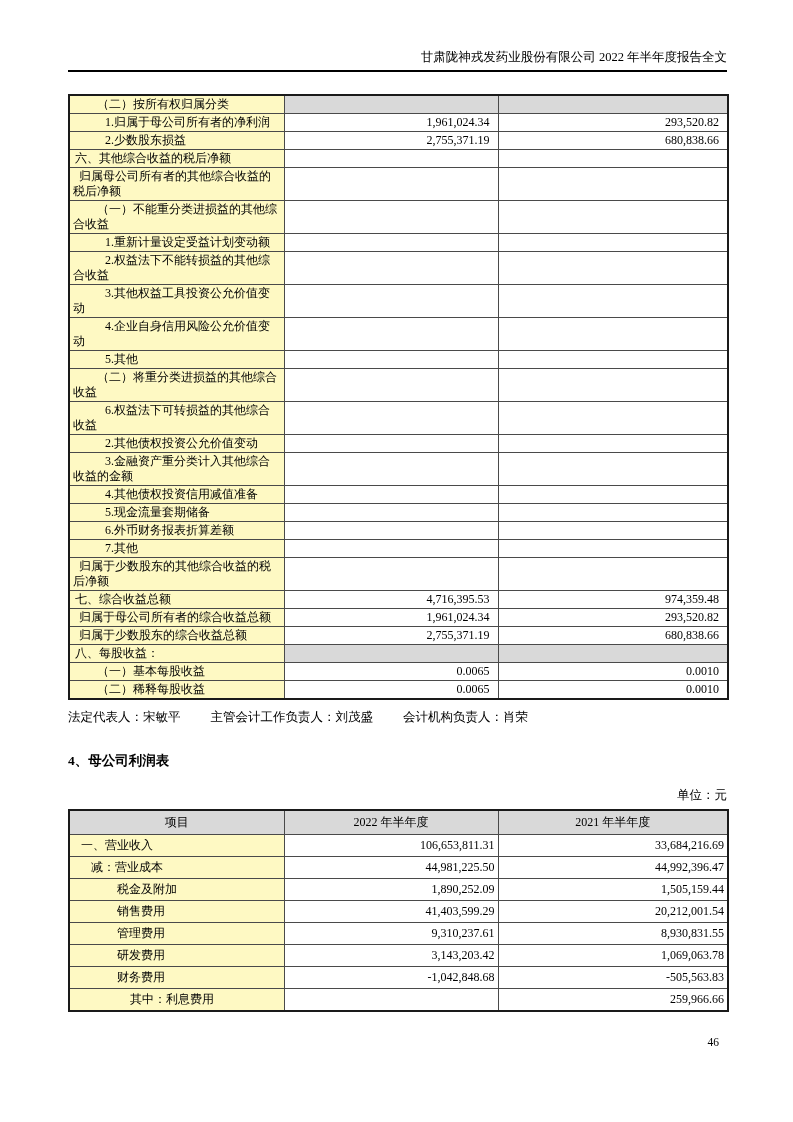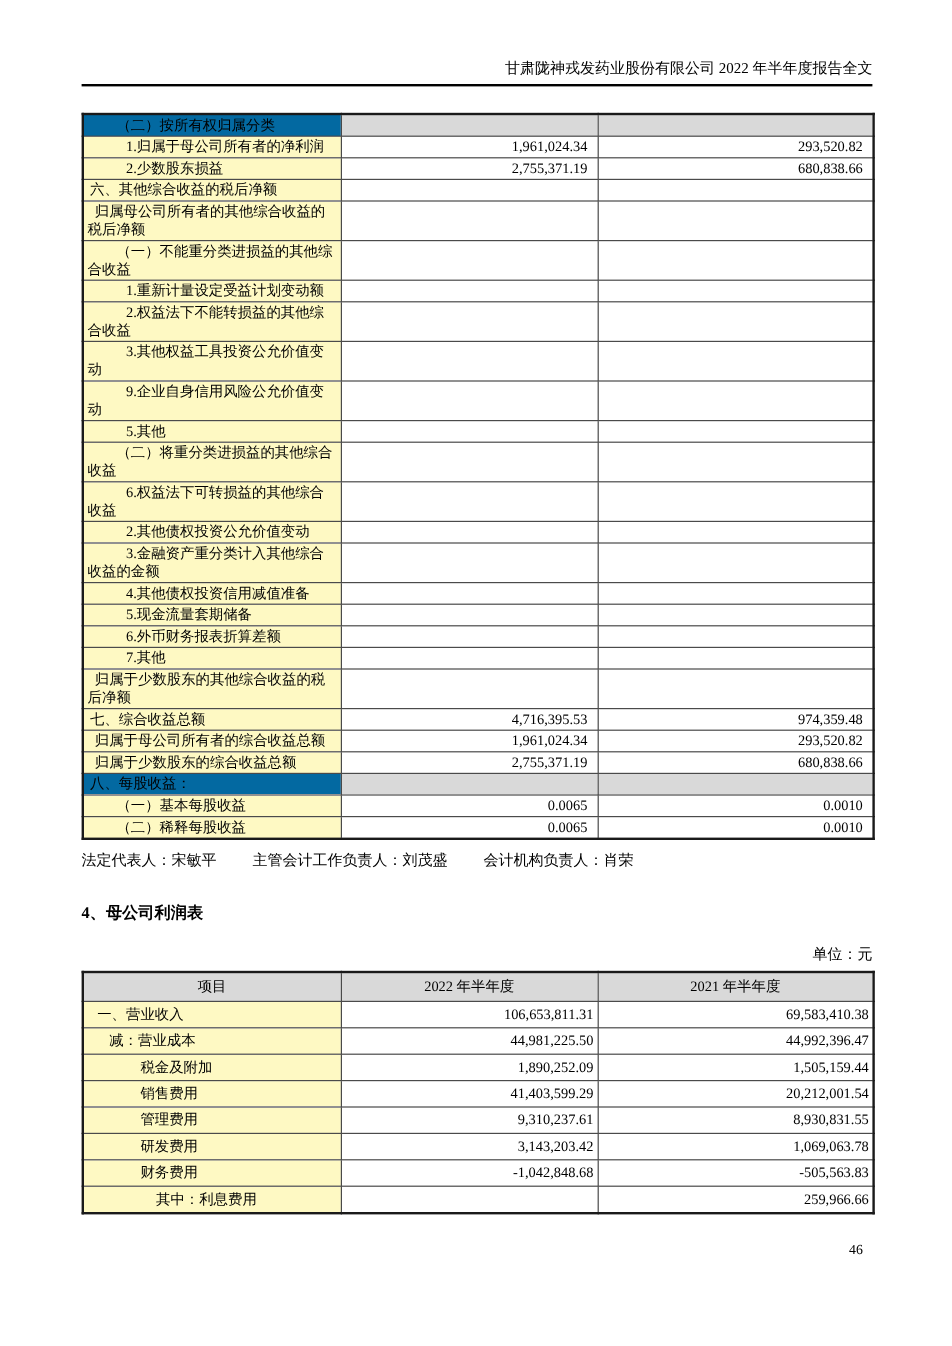--- a/index.html
+++ b/index.html
@@ -21,21 +21,21 @@
     border-bottom:2px solid #000;
   }
   table { border-collapse:collapse; width:100%; table-layout:fixed; }
   col.c1 { width:215px; } col.c2 { width:214px; } col.c3 { width:230px; }
 
   
   .t1 { margin-top:22px; font-size:12px; border:2px solid #1a1a1a; }
   .t1 td { border:1px solid #4a4a4a; line-height:15px; padding:1px 3px; vertical-align:middle;
            overflow:hidden; }
   td.lbl { background:#fef9c3; }
-  tr.grayrow td { background:#0369a1; }
+  tr.grayrow td { background:#fef9c3; }
   td.val { text-align:right; padding-right:8px; background:#fff; }
   tr.grayrow td.val { background:#d9d9d9; }
   .i-sec   { text-indent:2px; }
   .i-sub   { text-indent:6px; }
   .i-paren { text-indent:24px; }
   .i-num   { text-indent:32px; }
 
   .note { margin-top:13px; font-size:12.5px; line-height:17px; }
   .signatories { margin-top:9px; font-size:12.5px; line-height:17px; }
   .signatories span { margin-right:30px; }
@@ -106,21 +106,21 @@
           <td class="lbl i-num">2.权益法下不能转损益的其他综合收益</td>
           <td class="val"></td>
           <td class="val"></td>
         </tr>
         <tr>
           <td class="lbl i-num">3.其他权益工具投资公允价值变动</td>
           <td class="val"></td>
           <td class="val"></td>
         </tr>
         <tr>
-          <td class="lbl i-num">9.企业自身信用风险公允价值变动</td>
+          <td class="lbl i-num">4.企业自身信用风险公允价值变动</td>
           <td class="val"></td>
           <td class="val"></td>
         </tr>
         <tr>
           <td class="lbl i-num">5.其他</td>
           <td class="val"></td>
           <td class="val"></td>
         </tr>
         <tr>
           <td class="lbl i-paren">（二）将重分类进损益的其他综合收益</td>
@@ -217,21 +217,21 @@
       </colgroup>
     <tbody id="t2-body">
       <tr class="hdr">
         <td>项目</td>
         <td>2022 年半年度</td>
         <td>2021 年半年度</td>
       </tr>
     <tr>
           <td class="lbl j-a">一、营业收入</td>
           <td class="val">106,653,811.31</td>
-          <td class="val">69,583,410.38</td>
+          <td class="val">33,684,216.69</td>
         </tr>
         <tr>
           <td class="lbl j-b">减：营业成本</td>
           <td class="val">44,981,225.50</td>
           <td class="val">44,992,396.47</td>
         </tr>
         <tr>
           <td class="lbl j-c">税金及附加</td>
           <td class="val">1,890,252.09</td>
           <td class="val">1,505,159.44</td>

